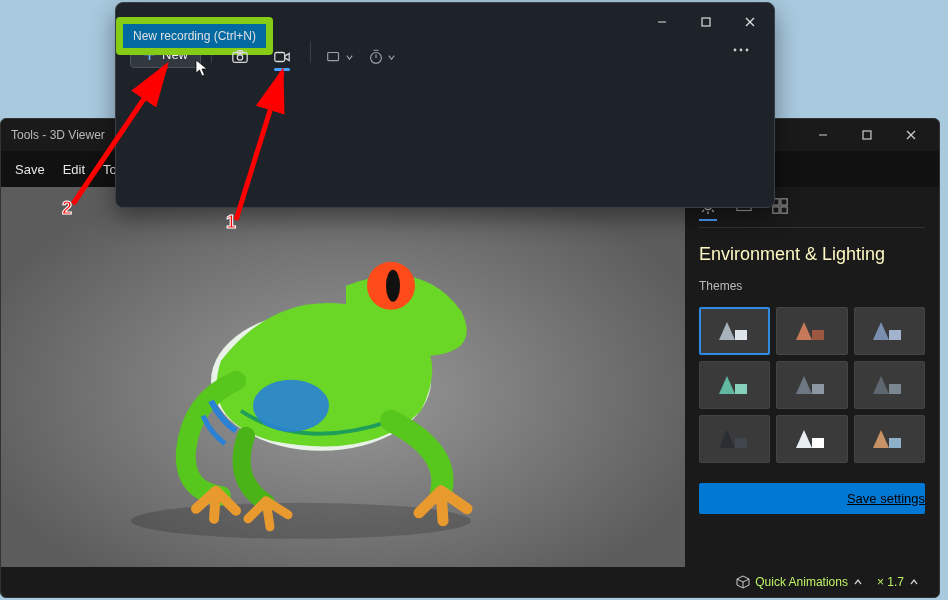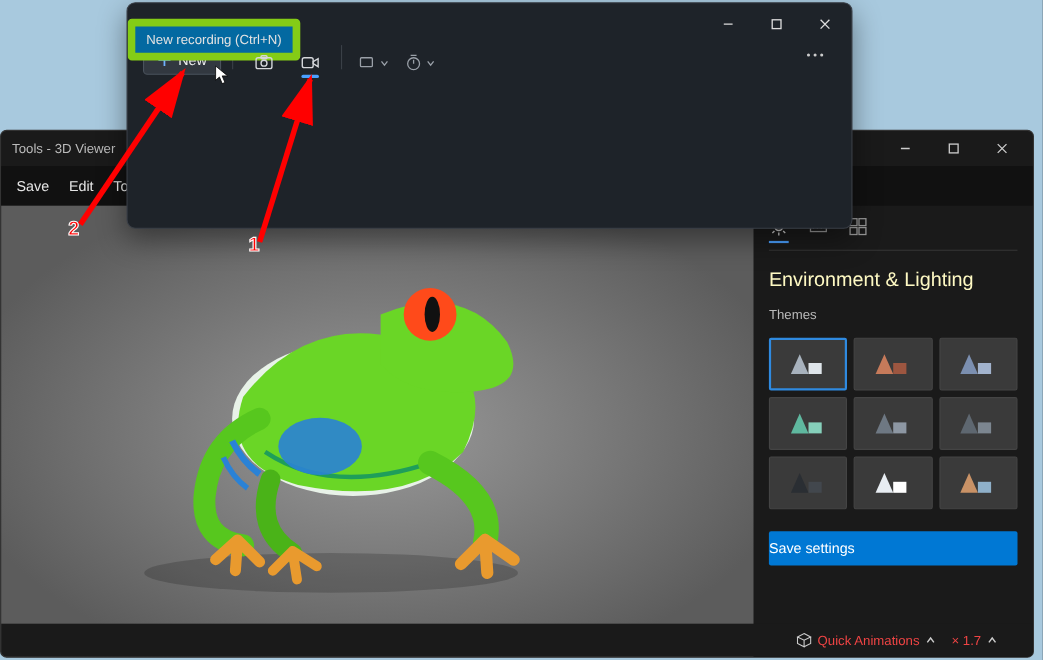--- a/index.html
+++ b/index.html
@@ -145,41 +145,42 @@
     border-radius: 2px;
     background: #3a3a3a;
     display: flex;
     align-items: center;
     justify-content: center;
   }
   .theme-swatch.selected { border: 2px solid #2f8ae0; }
   .save-btn {
     margin-top: 10px;
     background: #0078d4;
-    color: #ffffff;
-    text-align: left;
+    color: #000000;
+    text-align: right;
     padding: 8px 0;
     font-size: 13px;
     border-radius: 2px;
+    text-decoration: underline;
   }
 
   .status-bar {
     position: absolute;
     bottom: 0;
     right: 0;
     height: 30px;
     width: 100%;
     background: #1a1a1a;
     display: flex;
     align-items: center;
     justify-content: flex-end;
     gap: 14px;
-    padding: 0 32px;
+    padding: 0 20px;
     font-size: 12px;
-    color: #ef4444;
+    color: #bef264;
   }
   .status-item { display: flex; align-items: center; gap: 5px; }
 
   
   .rec-window {
     position: absolute;
     left: 115px;
     top: 2px;
     width: 660px;
     height: 206px;

